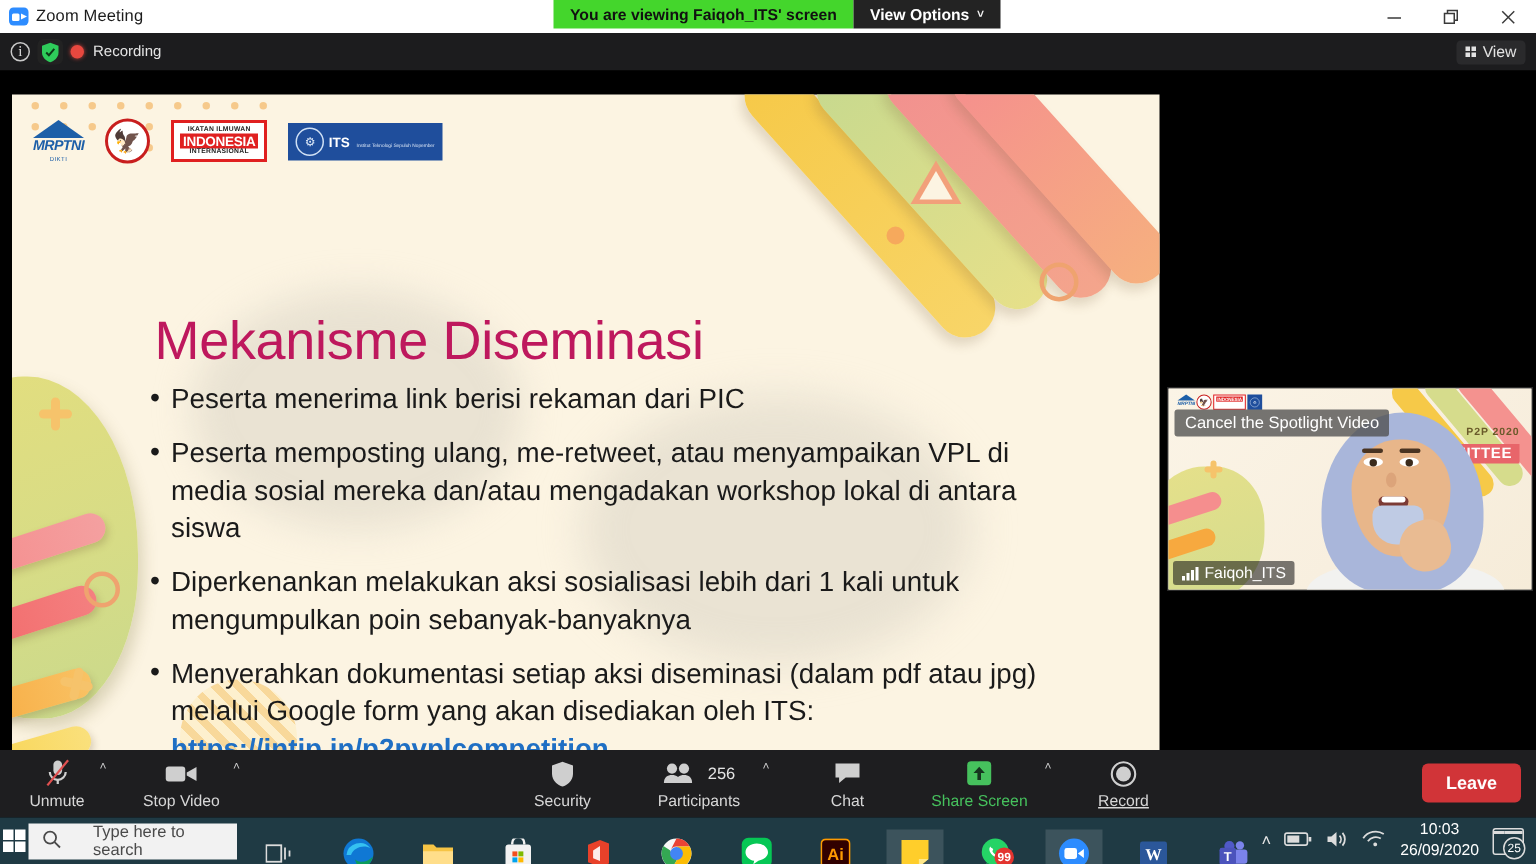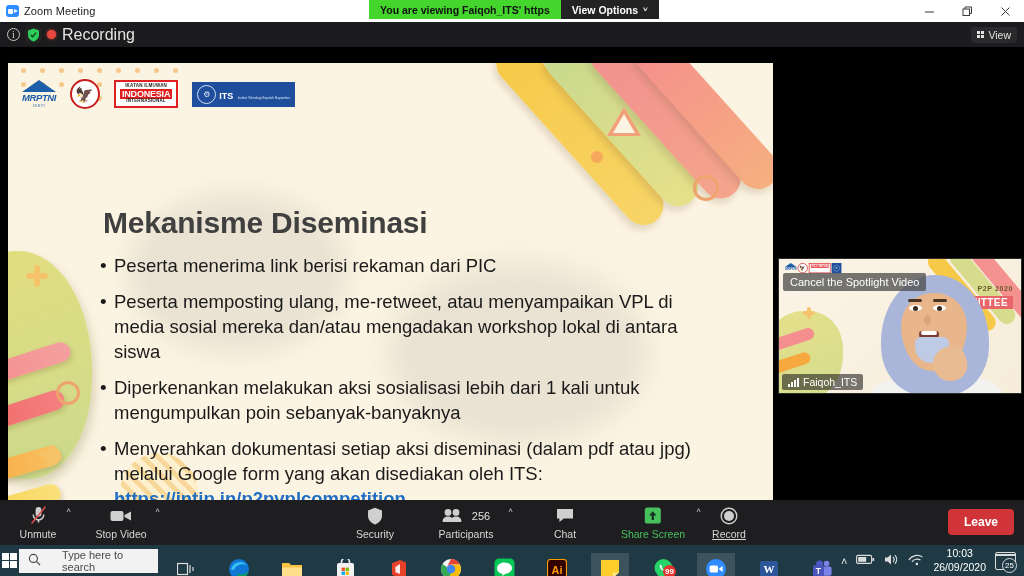--- a/index.html
+++ b/index.html
@@ -65,21 +65,21 @@
     display: flex; align-items: center; justify-content: center;
     margin-right: 5px; flex: none;
   }
   .meta-ic.info { border: 1.2px solid #c9c9c9; color: #d8d8d8; font-size: 10px;
     font-family: "Liberation Serif", serif; border-radius: 50%; width: 13px; height: 13px; }
   .meta-ic.shield { background: #222; }
   .rec-dot {
     width: 9px; height: 9px; border-radius: 50%; background: #e8483f;
     box-shadow: 0 0 3px rgba(232,72,63,.9); margin-right: 6px; flex: none;
   }
-  .rec-label { color: #e4e4e4; font-size: 16px; }
+  .rec-label { color: #e4e4e4; font-size: 10px; }
   .view-btn {
     margin-left: auto; display: flex; align-items: center; gap: 4px;
     color: #e2e2e2; font-size: 10.5px; padding: 2px 6px; border-radius: 3px;
     background: #2a2a2c;
   }
   .grid-ic { display: grid; grid-template-columns: 3px 3px; grid-template-rows: 3px 3px;
     gap: 1.5px; }
   .grid-ic i { background: #e2e2e2; display: block; }
 
   
@@ -155,22 +155,22 @@
   .logo-i4 .l3 { font-size: 4.5px; font-weight: bold; color: #222; letter-spacing: .2px; line-height: 1.1; }
   .logo-its { display: flex; align-items: center; gap: 3px; background: #1F4E9C;
     padding: 3px 5px; }
   .logo-its .seal { width: 19px; height: 19px; border-radius: 50%; border: 1.5px solid #cfe0f5;
     display: flex; align-items: center; justify-content: center; color: #dde9f8; font-size: 8px; }
   .logo-its .its-t { color: #fff; font-size: 9px; font-weight: bold; line-height: 1; }
   .logo-its .its-s { color: #d8e4f5; font-size: 3.2px; line-height: 1.25; }
 
   
   .slide-title {
-    position: absolute; left: 95px; top: 143px; font-size: 30px; font-weight: bold;
-    color: #404040; letter-spacing: -.2px;
+    position: absolute; left: 95px; top: 143px; font-size: 36px; font-weight: normal;
+    color: #be185d; letter-spacing: -.2px;
   }
   .bullets { position: absolute; left: 92px; top: 190px; width: 625px; }
   .bullet { display: flex; margin-bottom: 11px; }
   .bullet .dot { width: 14px; flex: none; font-size: 19px; line-height: 25px; color: #1a1a1a; }
   .bullet .txt { font-size: 18.5px; line-height: 25px; color: #1a1a1a; }
   .bullet .link { display: block; color: #1F6FC4; font-weight: bold; }
 
   
   .thumb {
     position: absolute; left: 778px; top: 211px; width: 244px; height: 136px;
@@ -298,21 +298,21 @@
 
 <div id="app">
 
   <div class="titlebar">
     <div class="tb-left">
       <span class="tb-zoom-logo"></span>
       <span class="tb-title">Zoom Meeting</span>
     </div>
 
     <div class="tb-center">
-      <div class="viewing-banner">You are viewing Faiqoh_ITS' https</div>
+      <div class="viewing-banner">You are viewing Faiqoh_ITS' screen</div>
       <div class="view-options">
         <span>View Options</span>
         <span class="caret-dn">˅</span>
       </div>
     </div>
 
     <div class="tb-ctrls">
       <div class="wbtn">
         <svg width="11" height="11" viewBox="0 0 11 11">
             <line x1="1" y1="6" x2="10" y2="6" stroke="#3a3a3a" stroke-width="1"></line>
@@ -590,21 +590,21 @@
       <span class="ico">
         <svg width="20" height="19" viewBox="0 0 20 19">
           <rect x="1.8" y="1.5" width="16" height="16" rx="2.6" fill="#46C15D"></rect>
           <path d="M9.8 5.2 L13.6 9.4 H11 V14 H8.6 V9.4 H6 Z" fill="#16341f"></path>
         </svg>
       </span>
       <span class="lbl green">Share Screen</span>
       <span class="chev" style="right:-12px;">˄</span>
     </div>
 
-    <div class="tool" style="margin-left:16px;width:48px;text-decoration:underline;">
+    <div class="tool" style="margin-left:36px;width:48px;text-decoration:underline;">
       <span class="ico">
         <svg width="18" height="18" viewBox="0 0 18 18">
           <circle cx="9" cy="9" r="7.8" fill="none" stroke="#cfcfcf" stroke-width="1.4"></circle>
           <circle cx="9" cy="9" r="5" fill="#cfcfcf"></circle>
         </svg>
       </span>
       <span class="lbl">Record</span>
     </div>
 
 

